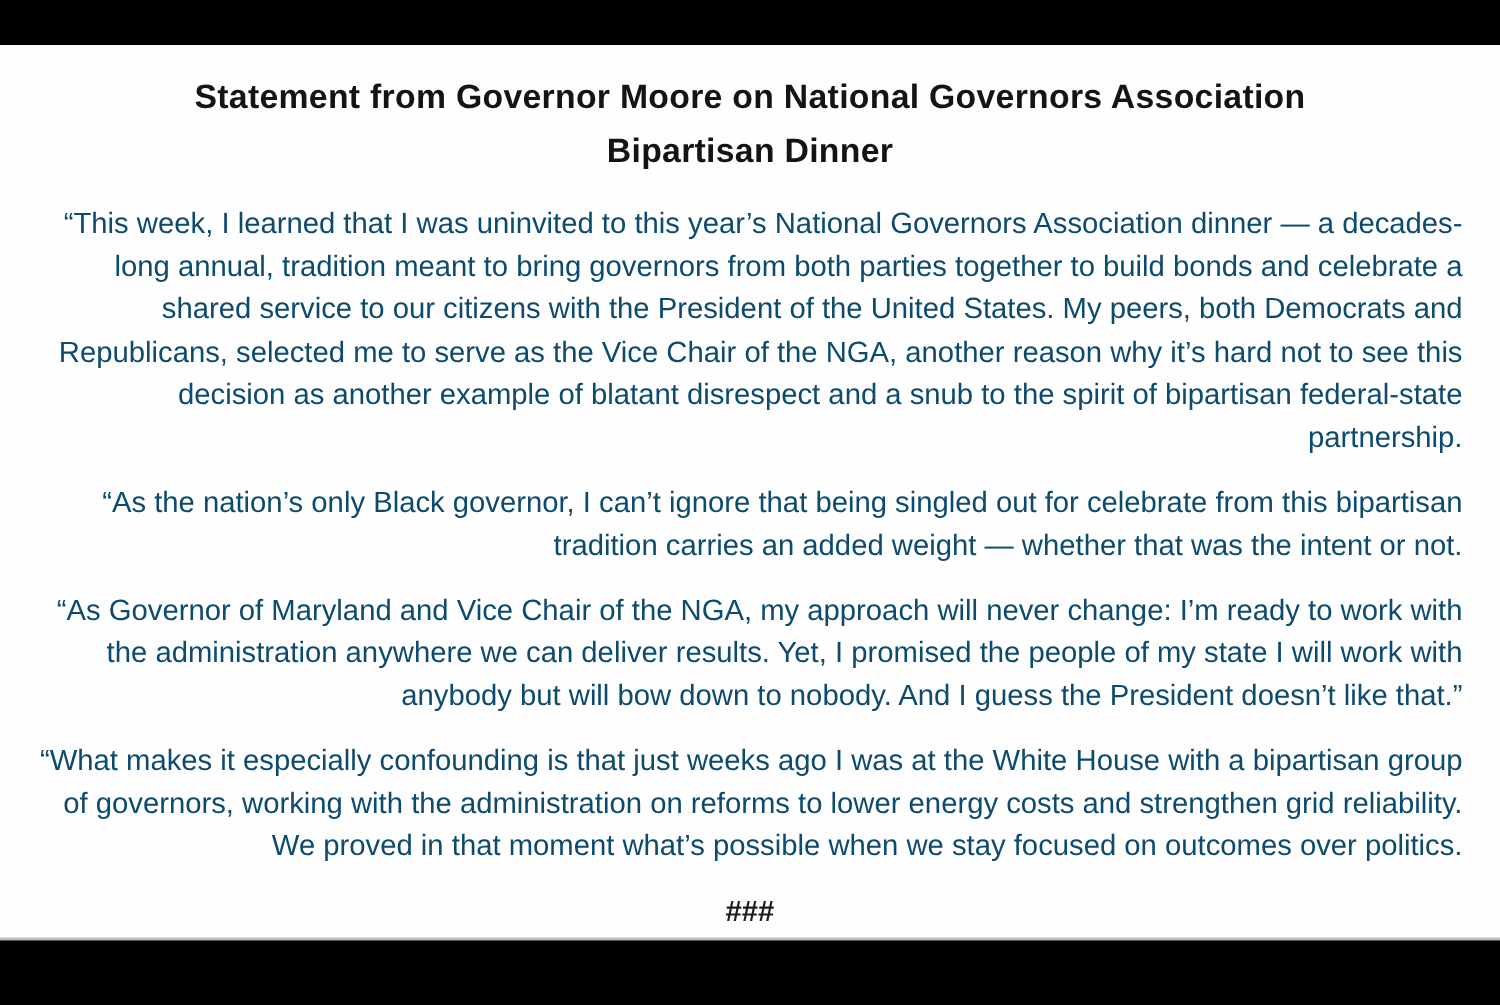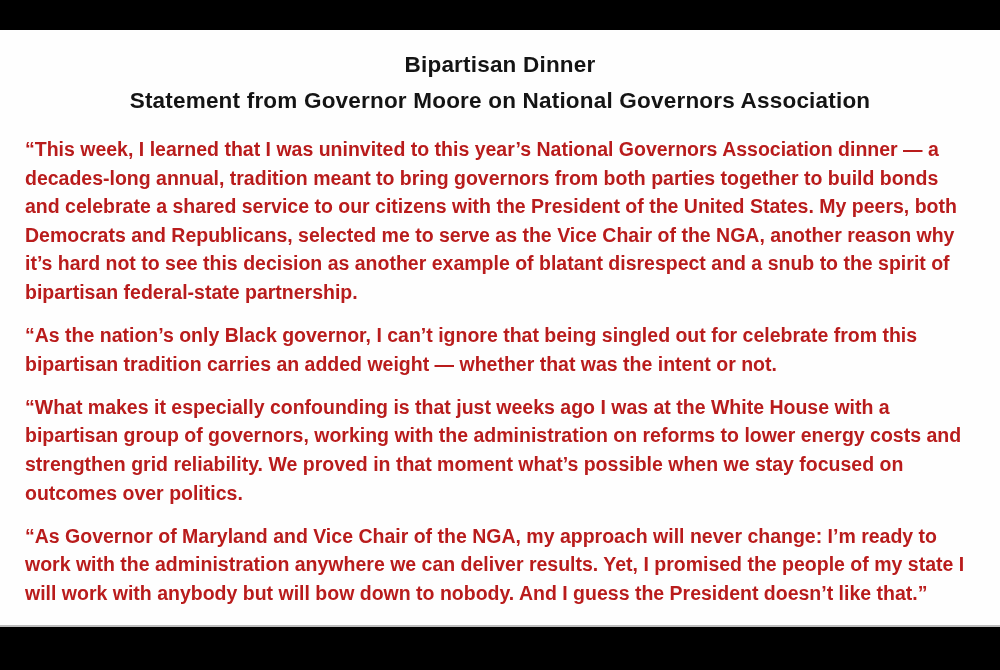--- a/index.html
+++ b/index.html
@@ -42,51 +42,50 @@
     color: #141414;
     letter-spacing: 0.2px;
   }
   .title-line {
     display: block;
   }
   .para {
     margin: 14.5px 0 0 0;
     font-size: 19.5px;
     line-height: 28.6px;
-    color: #b91c1c;
-    text-align: left;
-    font-weight: bold;
+    color: #0c4a6e;
+    text-align: right;
   }
   .para.first {
     margin-top: 17px;
   }
   .end-mark {
     margin-top: 15px;
     text-align: center;
     font-size: 19.5px;
     line-height: 28px;
     color: #1c1c1c;
     font-weight: bold;
   }
 </style>
 </head>
 <body>
 
 <div class="letterbox-bar top"></div>
 
 <div class="sheet">
   <h1 class="title">
+    <span class="title-line">Statement from Governor Moore on National Governors Association</span>
     <span class="title-line">Bipartisan Dinner</span>
-    <span class="title-line">Statement from Governor Moore on National Governors Association</span>
   </h1>
 
   <p class="para first">“This week, I learned that I was uninvited to this year’s National Governors Association dinner — a decades-long annual, tradition meant to bring governors from both parties together to build bonds and celebrate a shared service to our citizens with the President of the United States. My peers, both Democrats and Republicans, selected me to serve as the Vice Chair of the NGA, another reason why it’s hard not to see this decision as another example of blatant disrespect and a snub to the spirit of bipartisan federal-state partnership.</p>
 
   <p class="para">“As the nation’s only Black governor, I can’t ignore that being singled out for celebrate from this bipartisan tradition carries an added weight — whether that was the intent or not.</p>
 
+  <p class="para">“As Governor of Maryland and Vice Chair of the NGA, my approach will never change: I’m ready to work with the administration anywhere we can deliver results. Yet, I promised the people of my state I will work with anybody but will bow down to nobody. And I guess the President doesn’t like that.”</p>
+
   <p class="para">“What makes it especially confounding is that just weeks ago I was at the White House with a bipartisan group of governors, working with the administration on reforms to lower energy costs and strengthen grid reliability. We proved in that moment what’s possible when we stay focused on outcomes over politics.</p>
-
-  <p class="para">“As Governor of Maryland and Vice Chair of the NGA, my approach will never change: I’m ready to work with the administration anywhere we can deliver results. Yet, I promised the people of my state I will work with anybody but will bow down to nobody. And I guess the President doesn’t like that.”</p>
 
   <div class="end-mark">###</div>
 </div>
 
 <div class="letterbox-bar bottom"></div>
 
 </body></html>

